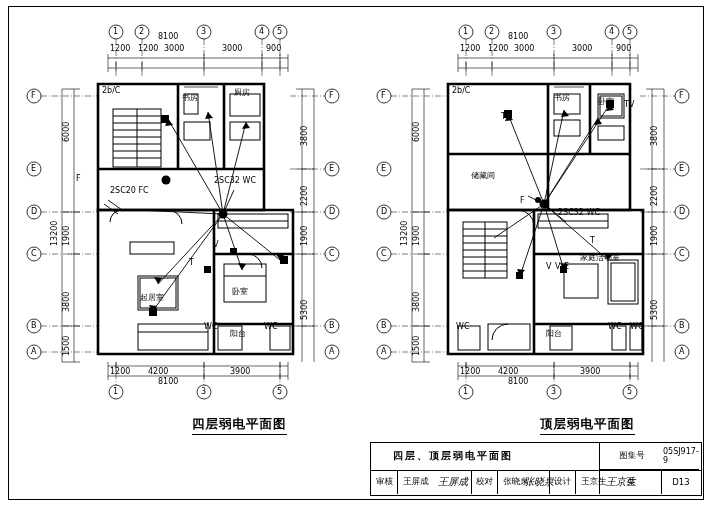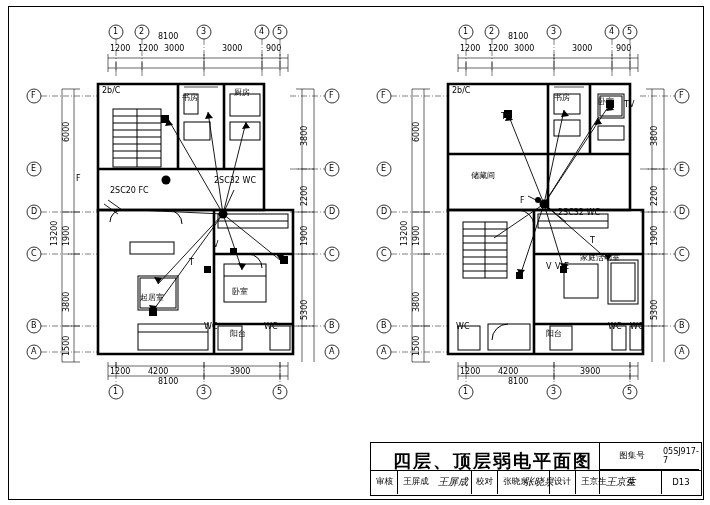--- a/index.html
+++ b/index.html
@@ -15,21 +15,21 @@
   .plan{position:absolute;}
   svg{display:block;}
   .lbl{position:absolute;font-size:8px;color:#000;white-space:nowrap;}
   .lbl-cn{font-family:"DejaVu Sans","Liberation Sans",sans-serif;}
   .plan-title{position:absolute;font-size:12.5px;font-weight:bold;border-bottom:1.5px solid #000;padding-bottom:1px;letter-spacing:1px;}
   .tb{position:absolute;border:1.5px solid #000;}
   .tb-cell{position:absolute;font-size:8.5px;display:flex;align-items:center;justify-content:center;box-sizing:border-box;}
   .vline{position:absolute;background:#000;width:1px;}
   .hline{position:absolute;background:#000;height:1px;}
   .hand{font-family:"DejaVu Serif","Liberation Serif",serif;font-size:10px;font-style:italic;}
-  .bigtitle{position:absolute;font-size:18px;font-weight:bold;letter-spacing:2px;}
+  .bigtitle{position:absolute;font-size:10px;font-weight:bold;letter-spacing:2px;}
 </style>
 </head>
 <body>
 
 <div id="sheet">
   <div class="frame"></div>
 
   <div class="plan" style="left:18px;top:14px;width:330px;height:400px;">
     <svg width="330" height="400" viewBox="0 0 330 400">
       <g stroke="#000" fill="none">
@@ -248,20 +248,21 @@
     <div class="lbl" style="left:246px;top:308px;">WC</div>
 
     <div class="lbl" style="left:84px;top:72px;">2b/C</div>
     <div class="lbl" style="left:92px;top:172px;">2SC20  FC</div>
     <div class="lbl" style="left:196px;top:162px;">2SC32  WC</div>
     <div class="lbl" style="left:58px;top:160px;">F</div>
     <div class="lbl" style="left:171px;top:244px;">T</div>
     <div class="lbl" style="left:195px;top:226px;">V</div>
   </div>
 
+  <div class="plan-title" style="left:192px;top:416px;">四层弱电平面图</div>
 
   <div class="plan" style="left:368px;top:14px;width:330px;height:400px;">
     <svg width="330" height="400" viewBox="0 0 330 400">
       <g stroke="#000" fill="none">
         <circle cx="98" cy="18" r="7" stroke-width="0.8"></circle>
         <circle cx="124" cy="18" r="7" stroke-width="0.8"></circle>
         <circle cx="186" cy="18" r="7" stroke-width="0.8"></circle>
         <circle cx="244" cy="18" r="7" stroke-width="0.8"></circle>
         <circle cx="262" cy="18" r="7" stroke-width="0.8"></circle>
         <line x1="98" y1="25" x2="98" y2="62" stroke-width="0.5" stroke-dasharray="6 2 1 2"></line>
@@ -464,37 +465,38 @@
     <div class="lbl" style="left:190px;top:194px;">2SC32  WC</div>
     <div class="lbl" style="left:152px;top:182px;">F</div>
     <div class="lbl" style="left:133px;top:98px;">T</div>
     <div class="lbl" style="left:222px;top:222px;">T</div>
     <div class="lbl" style="left:178px;top:248px;">V</div>
     <div class="lbl" style="left:187px;top:248px;">V</div>
     <div class="lbl" style="left:196px;top:248px;">E</div>
     <div class="lbl" style="left:256px;top:86px;">TV</div>
   </div>
 
+  <div class="plan-title" style="left:540px;top:416px;">顶层弱电平面图</div>
 
   <div class="tb" style="left:370px;top:442px;width:330px;height:52px;">
 
     <div class="vline" style="left:228px;top:0;height:27px;"></div>
     <div class="vline" style="left:228px;top:27px;height:24px;"></div>
     <div class="hline" style="left:228px;top:26px;width:100px;"></div>
     <div class="hline" style="left:0;top:27px;width:330px;"></div>
     <div class="vline" style="left:290px;top:27px;height:24px;"></div>
     <div class="vline" style="left:26px;top:27px;height:24px;"></div>
     <div class="vline" style="left:100px;top:27px;height:24px;"></div>
     <div class="vline" style="left:126px;top:27px;height:24px;"></div>
     <div class="vline" style="left:178px;top:27px;height:24px;"></div>
     <div class="vline" style="left:204px;top:27px;height:24px;"></div>
 
     <div class="bigtitle" style="left:22px;top:6px;">四层、顶层弱电平面图</div>
     <div class="tb-cell" style="left:234px;top:4px;width:54px;height:18px;">图集号</div>
-    <div class="tb-cell" style="left:292px;top:4px;width:36px;height:18px;font-size:8px;">05SJ917-7</div>
+    <div class="tb-cell" style="left:292px;top:4px;width:36px;height:18px;font-size:8px;">05SJ917-9</div>
     <div class="tb-cell" style="left:234px;top:30px;width:52px;height:18px;">页</div>
     <div class="tb-cell" style="left:292px;top:30px;width:36px;height:18px;">D13</div>
 
     <div class="tb-cell" style="left:1px;top:30px;width:25px;height:18px;">审核</div>
     <div class="tb-cell" style="left:27px;top:30px;width:36px;height:18px;">王屏成</div>
     <div class="tb-cell hand" style="left:64px;top:30px;width:36px;height:18px;">王屏成</div>
 
     <div class="tb-cell" style="left:101px;top:30px;width:25px;height:18px;">校对</div>
     <div class="tb-cell" style="left:127px;top:30px;width:36px;height:18px;">张晓泉</div>
     <div class="tb-cell hand" style="left:150px;top:30px;width:36px;height:18px;">张晓泉</div>

